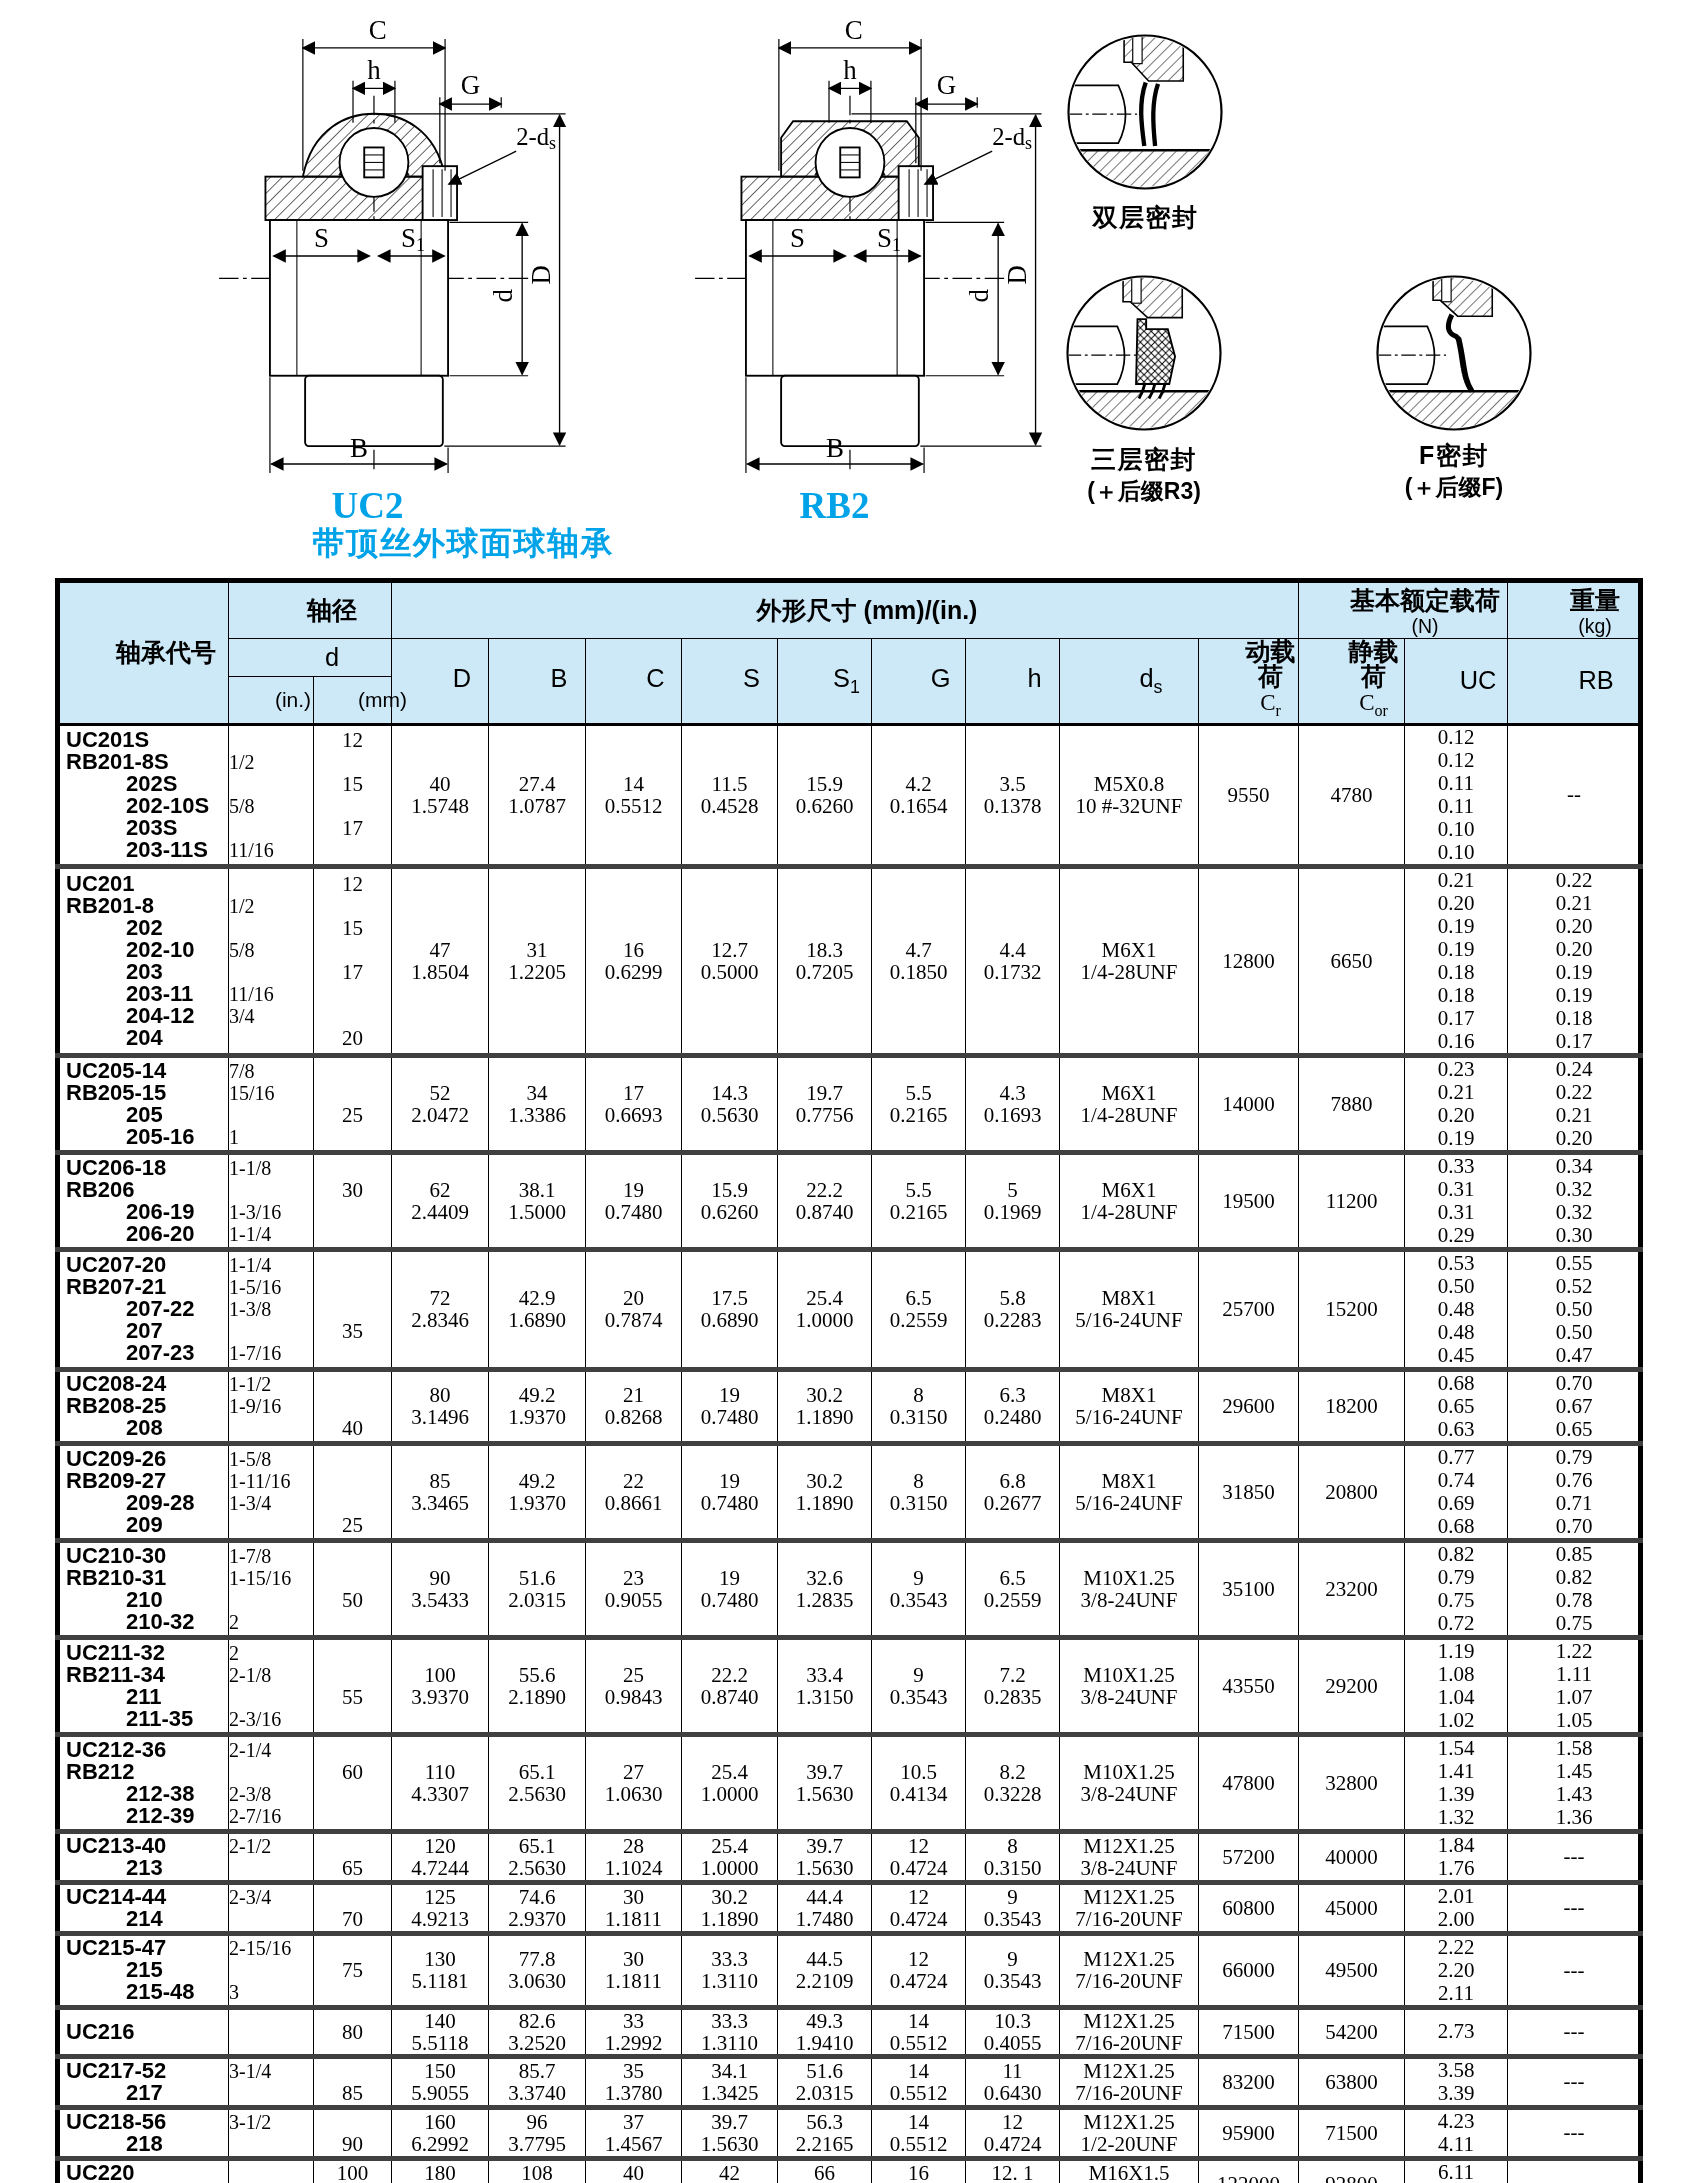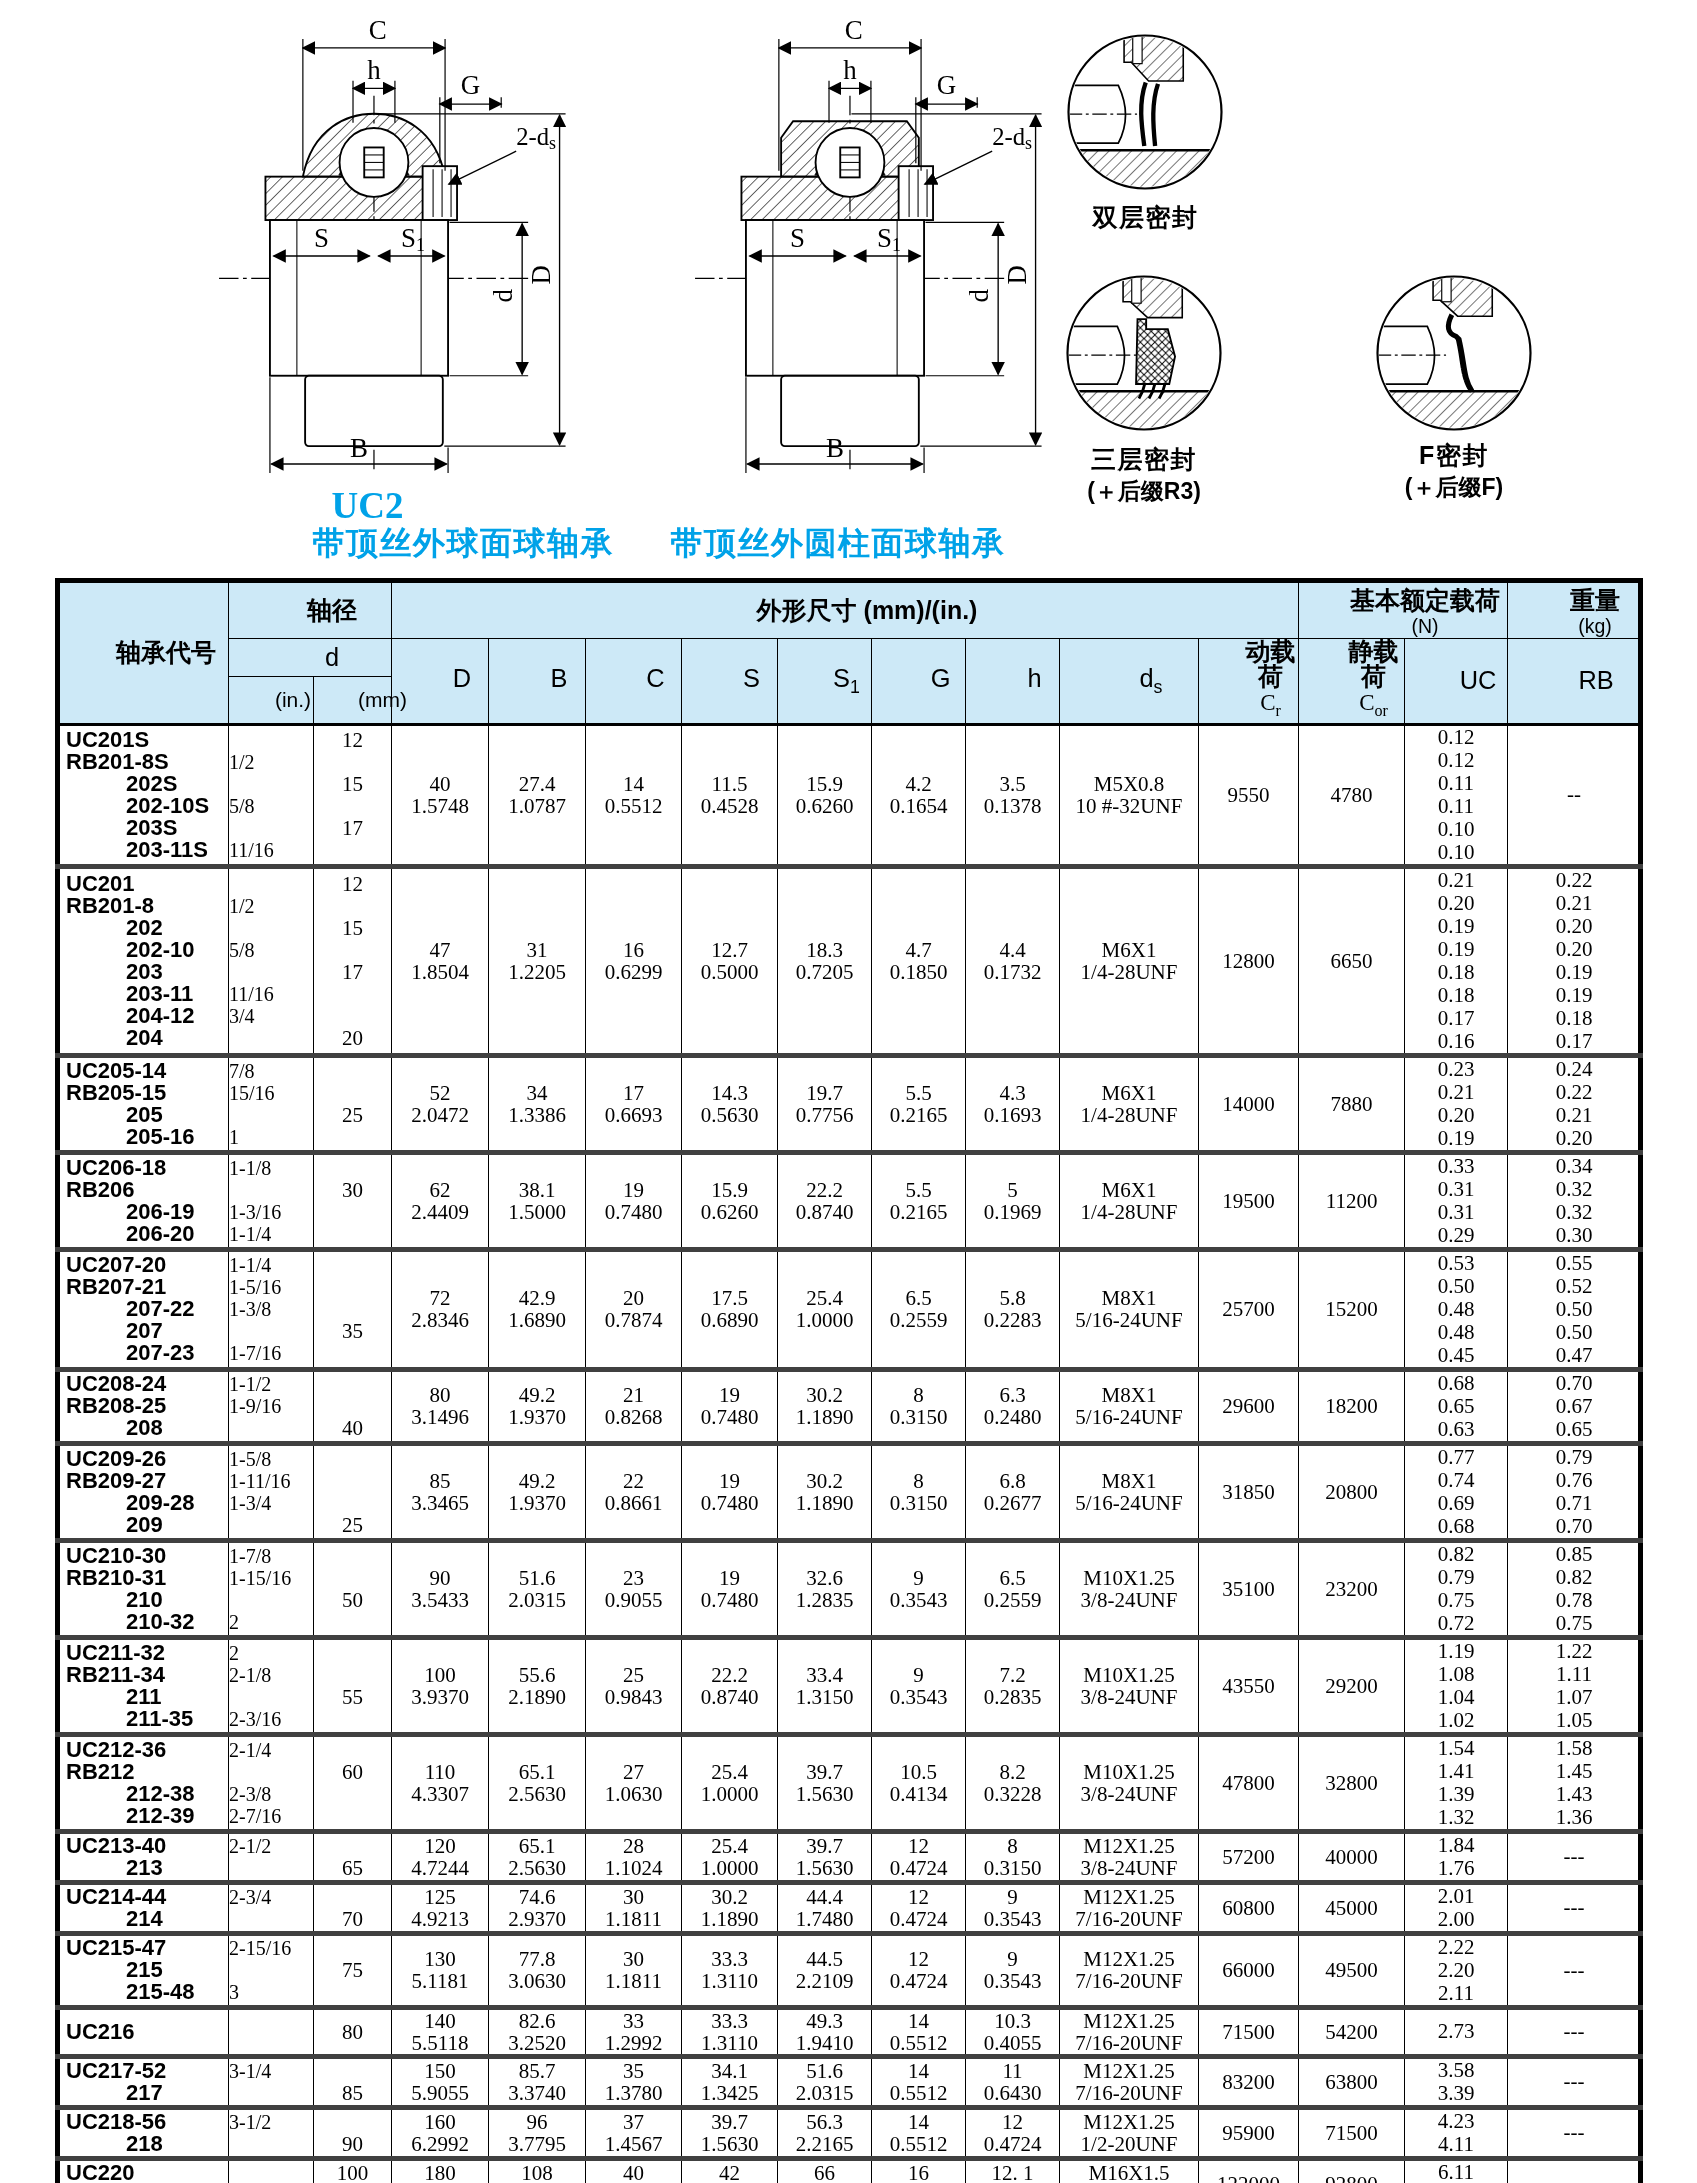--- a/index.html
+++ b/index.html
@@ -179,21 +179,21 @@
     <text class="lbl" transform="rotate(-90 534 392)" x="534" y="392">d</text>
     <line class="ext" x1="352" y1="140" x2="606" y2="140"></line>
       <line class="ext" x1="444" y1="584" x2="606" y2="584"></line>
     <line class="dim" x1="598" y1="142" x2="598" y2="582" marker-start="url(#aB)" marker-end="url(#aB)"></line>
     <text class="lbl" transform="rotate(-90 585 368)" x="585" y="368">D</text>
     <line class="ext" x1="211" y1="492" x2="211" y2="620"></line>
       <line class="ext" x1="449" y1="586" x2="449" y2="620"></line>
     <line class="dim" x1="213" y1="608" x2="447" y2="608" marker-start="url(#aB)" marker-end="url(#aB)"></line>
     <text class="lbl" x="318" y="598">B</text>
   </svg>
-  <div class="abs cap-sub" style="left:580px;top:522px;width:516px;">带顶丝外圆柱面球轴承</div>
+  <div class="abs cap-title" style="left:625px;top:484px;width:419px;">RB2</div>
 
   <svg class="abs" style="left:1062px;top:29px;" width="166" height="166" viewBox="0 0 230 230">
     <defs>
       <pattern id="h1" width="11" height="11" patternTransform="rotate(45)" patternUnits="userSpaceOnUse">
         <line x1="0" y1="0" x2="0" y2="11" stroke="#000" stroke-width="1.5"></line>
       </pattern>
       <clipPath id="c1">
           <circle cx="115" cy="115" r="104"></circle>
         </clipPath>
     </defs>

